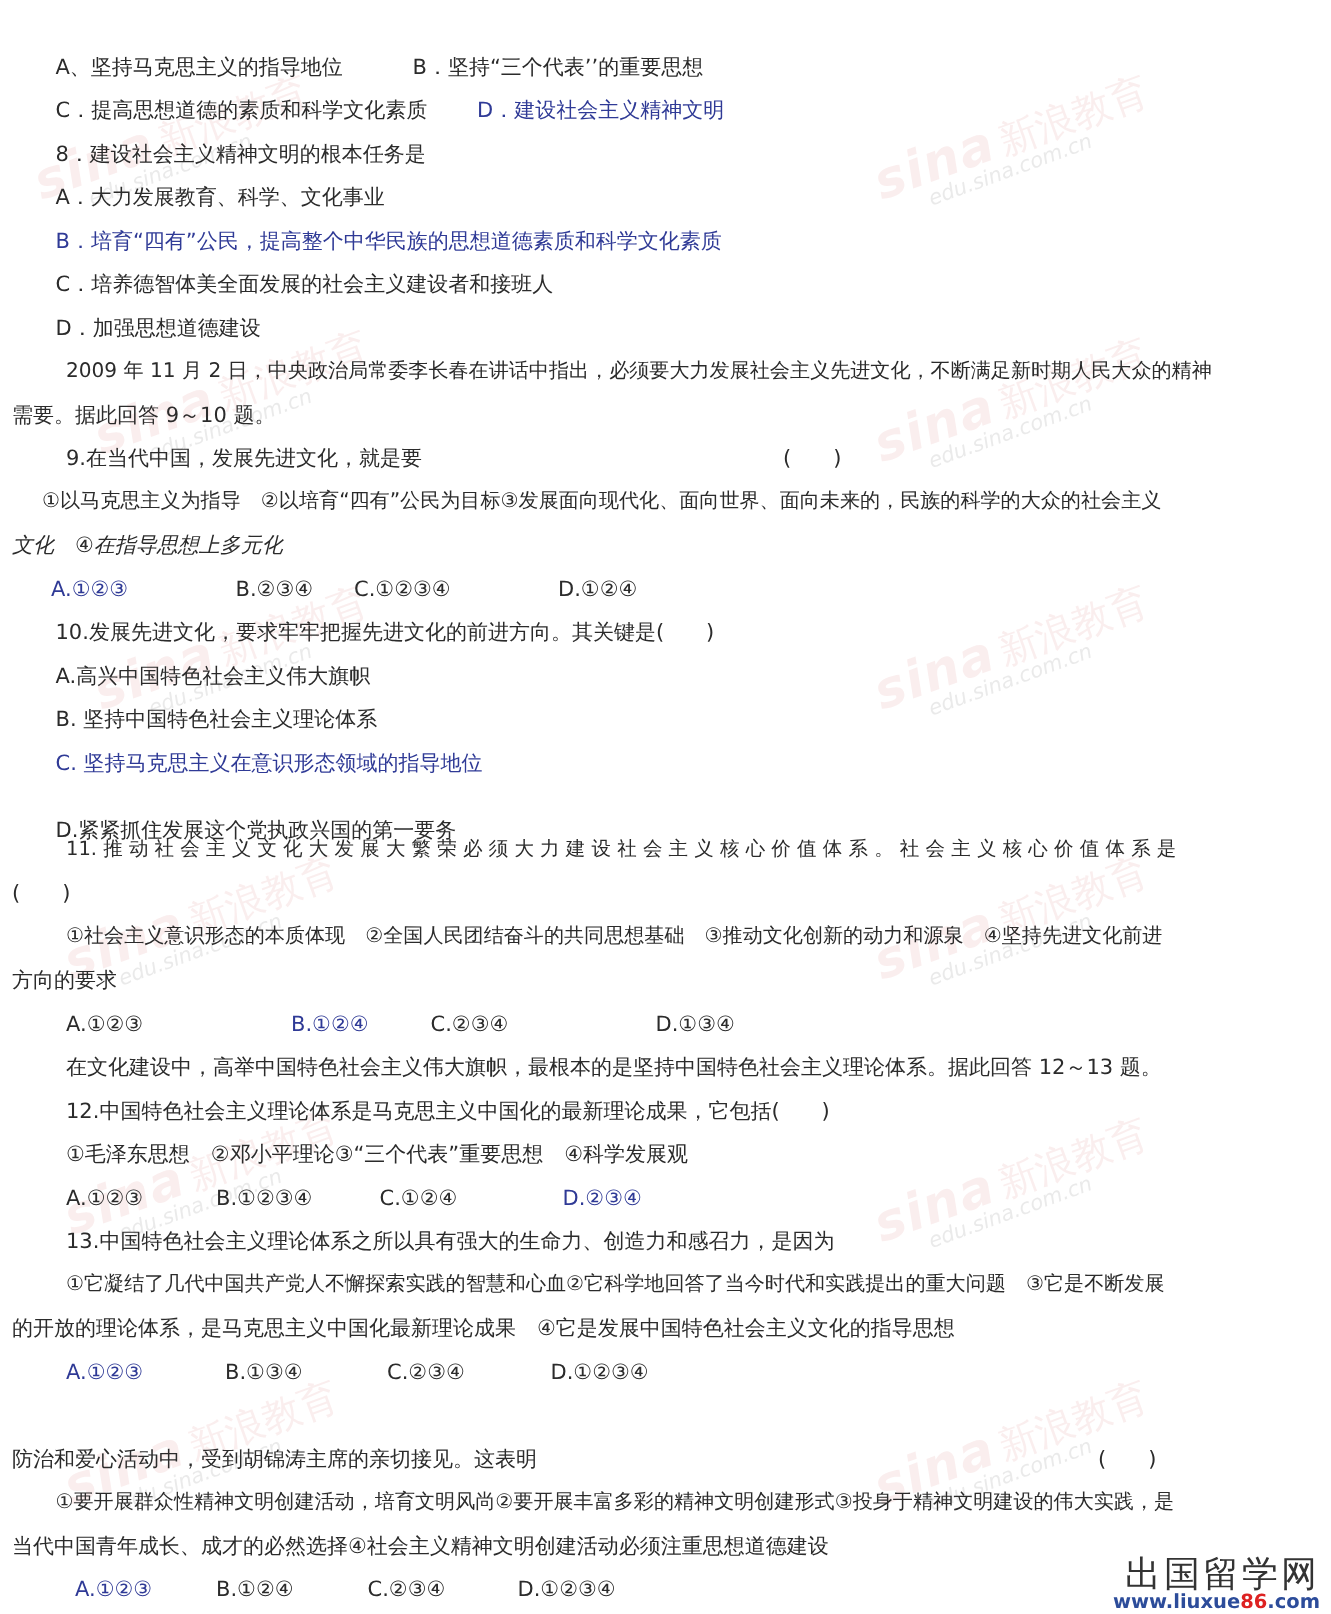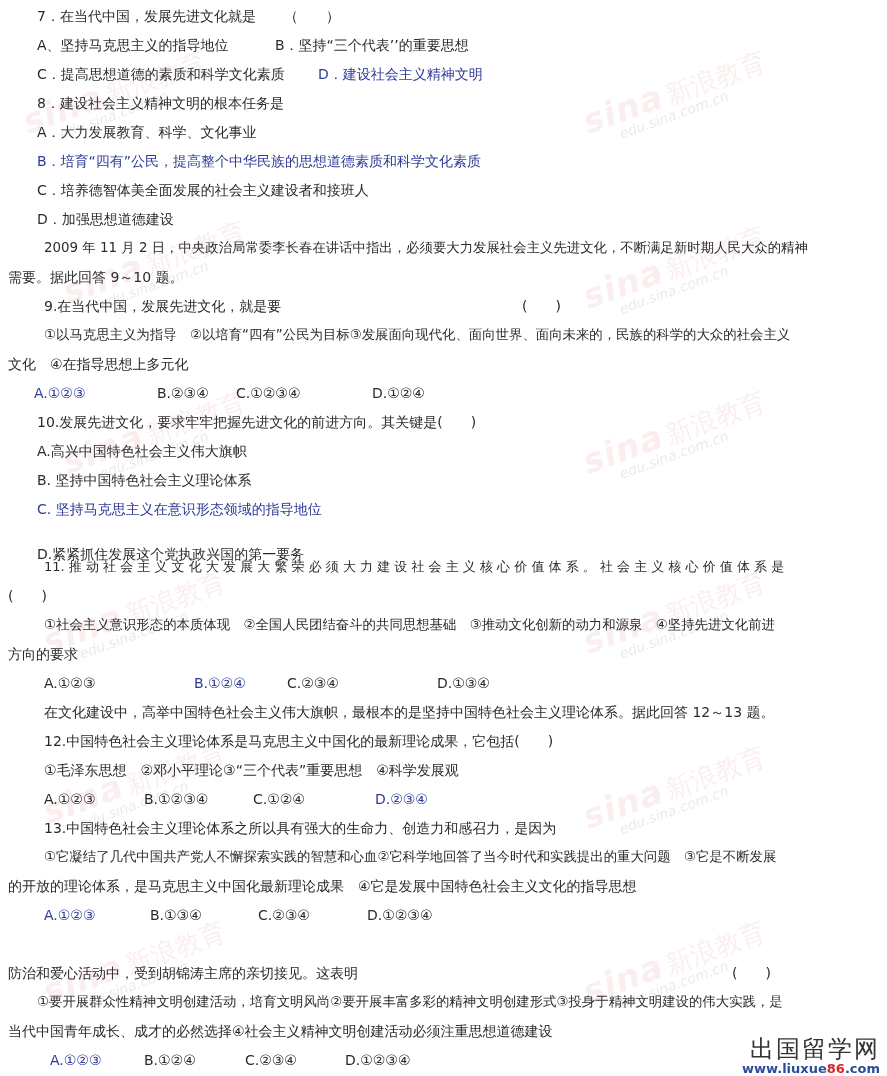--- a/index.html
+++ b/index.html
@@ -29,39 +29,38 @@
   <div class="wm" style="left:580px;top:245px;"><span class="big">sina</span><span class="cn">新浪教育</span><span class="url">edu.sina.com.cn</span></div>
   <div class="wm" style="left:60px;top:410px;"><span class="big">sina</span><span class="cn">新浪教育</span><span class="url">edu.sina.com.cn</span></div>
   <div class="wm" style="left:580px;top:410px;"><span class="big">sina</span><span class="cn">新浪教育</span><span class="url">edu.sina.com.cn</span></div>
   <div class="wm" style="left:40px;top:590px;"><span class="big">sina</span><span class="cn">新浪教育</span><span class="url">edu.sina.com.cn</span></div>
   <div class="wm" style="left:580px;top:590px;"><span class="big">sina</span><span class="cn">新浪教育</span><span class="url">edu.sina.com.cn</span></div>
   <div class="wm" style="left:40px;top:760px;"><span class="big">sina</span><span class="cn">新浪教育</span><span class="url">edu.sina.com.cn</span></div>
   <div class="wm" style="left:580px;top:765px;"><span class="big">sina</span><span class="cn">新浪教育</span><span class="url">edu.sina.com.cn</span></div>
   <div class="wm" style="left:40px;top:940px;"><span class="big">sina</span><span class="cn">新浪教育</span><span class="url">edu.sina.com.cn</span></div>
   <div class="wm" style="left:580px;top:940px;"><span class="big">sina</span><span class="cn">新浪教育</span><span class="url">edu.sina.com.cn</span></div>
 
-  <div class="line" style="left:37px;top:6px;">7．在当代中国，发展先进文化就是　　（　　）</div>
   <div class="line" style="left:37px;top:35px;">A、坚持马克思主义的指导地位</div>
   <div class="line" style="left:275px;top:35px;">B．坚持“三个代表’’的重要思想</div>
   <div class="line" style="left:37px;top:64px;">C．提高思想道德的素质和科学文化素质</div>
   <div class="line blue" style="left:318px;top:64px;">D．建设社会主义精神文明</div>
 
   <div class="line" style="left:37px;top:93px;">8．建设社会主义精神文明的根本任务是</div>
   <div class="line" style="left:37px;top:122px;">A．大力发展教育、科学、文化事业</div>
   <div class="line blue" style="left:37px;top:151px;text-align:right;">B．培育“四有”公民，提高整个中华民族的思想道德素质和科学文化素质</div>
   <div class="line" style="left:37px;top:180px;">C．培养德智体美全面发展的社会主义建设者和接班人</div>
   <div class="line" style="left:37px;top:209px;">D．加强思想道德建设</div>
 
   <div class="line" style="left:44px;top:238px;font-size:13.4px;">2009 年 11 月 2 日，中央政治局常委李长春在讲话中指出，必须要大力发展社会主义先进文化，不断满足新时期人民大众的精神</div>
   <div class="line" style="left:8px;top:267px;">需要。据此回答 9～10 题。</div>
 
   <div class="line" style="left:44px;top:296px;">9.在当代中国，发展先进文化，就是要</div>
   <div class="line" style="left:522px;top:296px;">(　　)</div>
-  <div class="line" style="left:44px;top:325px;font-size:13.4px;">①以马克思主义为指导　②以培育“四有”公民为目标③发展面向现代化、面向世界、面向未来的，民族的科学的大众的社会主义</div>
-  <div class="line" style="left:8px;top:354px;">文化　④在指导思想上多元化</div>
+  <div class="line" style="left:28px;top:325px;font-size:13.4px;">①以马克思主义为指导　②以培育“四有”公民为目标③发展面向现代化、面向世界、面向未来的，民族的科学的大众的社会主义</div>
+  <div class="line" style="left:8px;top:354px;font-style:italic;">文化　④在指导思想上多元化</div>
   <div class="line blue" style="left:34px;top:383px;">A.①②③</div>
   <div class="line" style="left:157px;top:383px;">B.②③④</div>
   <div class="line" style="left:236px;top:383px;">C.①②③④</div>
   <div class="line" style="left:372px;top:383px;">D.①②④</div>
 
   <div class="line" style="left:37px;top:412px;">10.发展先进文化，要求牢牢把握先进文化的前进方向。其关键是(　　)</div>
   <div class="line" style="left:37px;top:441px;">A.高兴中国特色社会主义伟大旗帜</div>
   <div class="line" style="left:37px;top:470px;">B. 坚持中国特色社会主义理论体系</div>
   <div class="line blue" style="left:37px;top:499px;">C. 坚持马克思主义在意识形态领域的指导地位</div>
   <div class="line" style="left:37px;top:544px;">D.紧紧抓住发展这个党执政兴国的第一要务</div>

